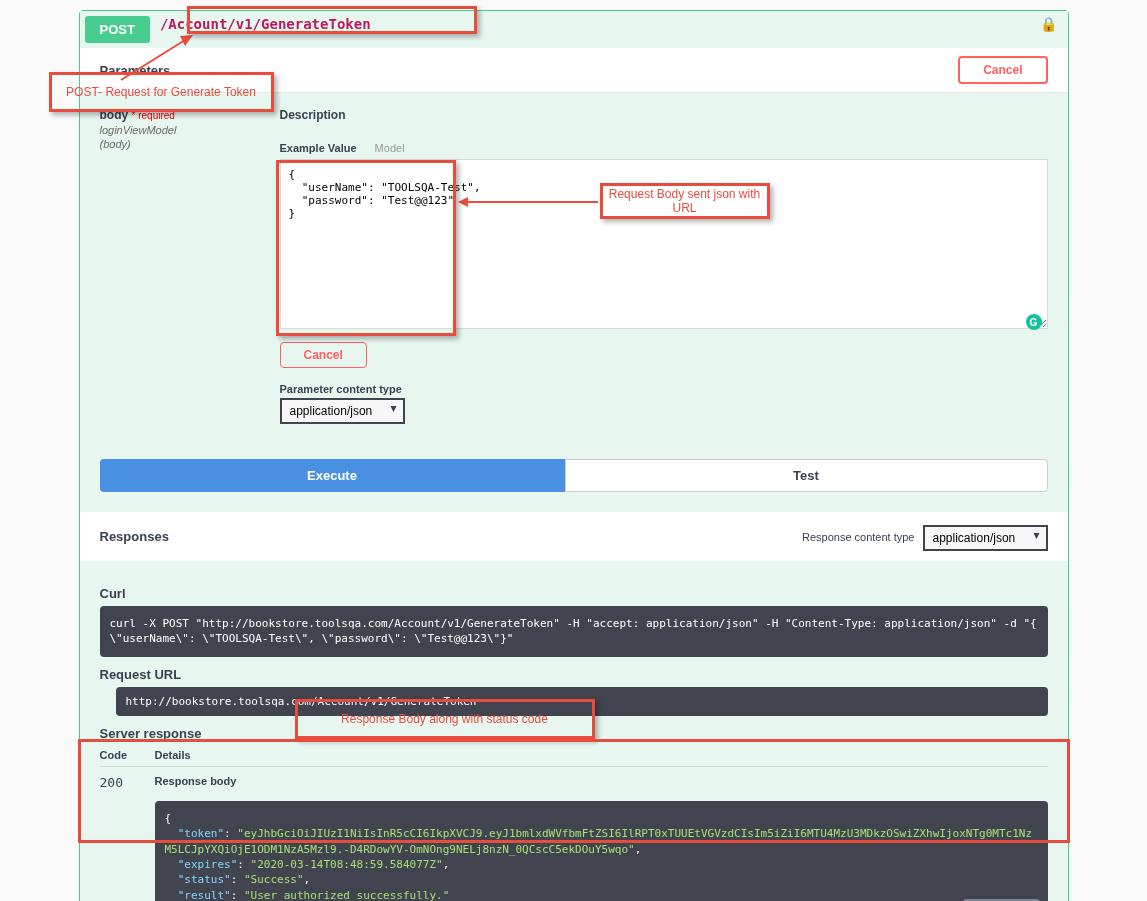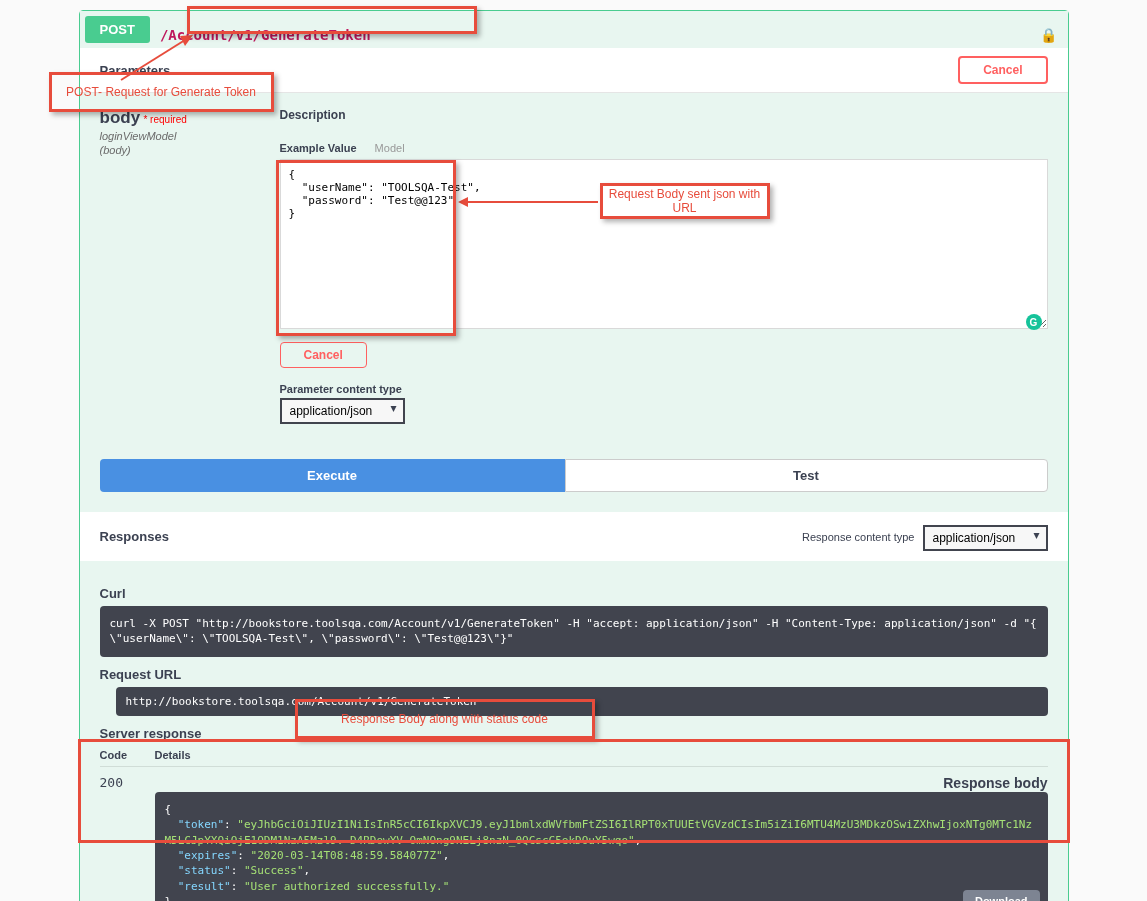--- a/index.html
+++ b/index.html
@@ -1,35 +1,35 @@
 <!DOCTYPE html>
 <html><head>
 <meta charset="utf-8">
 <style>
 * { box-sizing: border-box; margin: 0; padding: 0; }
 body { font-family: -apple-system, BlinkMacSystemFont, "Segoe UI", Arial, sans-serif; background: #fafafa; font-size: 12px; color: #3b4151; }
 .container { max-width: 990px; margin: 0 auto; padding: 10px 0; position: relative; }
 .opblock { background: #e8f6f0; border: 1px solid #49cc90; border-radius: 4px; margin-bottom: 15px; }
-.opblock-summary { display: flex; align-items: flex-end; padding: 5px; background: #e8f6f0; position: relative; }
+.opblock-summary { display: flex; align-items: flex-start; padding: 5px; background: #e8f6f0; position: relative; }
 .method-badge { background: #49cc90; color: #fff; font-weight: 700; padding: 6px 15px; border-radius: 3px; font-size: 13px; }
 .path { font-family: monospace; font-size: 14px; font-weight: 600; margin-left: 10px; color: #be185d; }
 .lock-icon { position: absolute; right: 10px; color: #999; font-size: 14px; }
 .red-box-summary { position: absolute; border: 3px solid #e74c3c; box-shadow: 3px 3px 5px rgba(0,0,0,0.3); top: 6px; left: 108px; width: 290px; height: 28px; pointer-events: none; z-index: 10; }
 .annotation-box { position: absolute; border: 3px solid #e74c3c; box-shadow: 3px 3px 5px rgba(0,0,0,0.3); background: rgba(255,255,255,0); padding: 0; display: flex; align-items: center; justify-content: center; pointer-events: none; z-index: 10; }
 .annotation-text { color: #e74c3c; font-size: 12px; text-align: center; padding: 4px; }
 .ann1 { top: 72px; left: -30px; width: 225px; height: 40px; }
 .ann2 { top: 158px; left: 505px; width: 170px; height: 40px; }
 .arrow-line { position: absolute; pointer-events: none; z-index: 9; }
 .param-header { display: flex; justify-content: space-between; align-items: center; padding: 8px 20px; background: #fff; border-bottom: 1px solid rgba(0,0,0,0.1); }
 .param-title { font-weight: 700; font-size: 13px; }
 .cancel-btn { border: 2px solid #ff6060; color: #ff6060; background: #fff; padding: 5px 23px; border-radius: 4px; font-size: 12px; font-weight: 600; cursor: pointer; }
 .param-body { padding: 15px 20px; background: #e8f6f0; }
 .param-row { display: flex; }
 .param-name-col { width: 180px; flex-shrink: 0; }
-.param-name { font-size: 17px; font-weight: 700; text-align: right; }
+.param-name { font-size: 12px; font-weight: 700; text-align: right; }
 .param-req { color: #ff0000; font-size: 10px; }
 .param-type { font-size: 11px; font-style: italic; color: #6b6b6b; margin-top: 2px; }
 .param-desc-col { flex: 1; }
 .desc-label { font-size: 12px; font-weight: 700; margin-bottom: 20px; }
 .example-tabs { font-size: 11px; margin-bottom: 5px; }
 .example-tabs span { margin-right: 15px; cursor: pointer; }
 .tab-active { font-weight: 700; }
 .tab-inactive { color: #999; }
 .body-textarea { width: 100%; height: 170px; font-family: monospace; font-size: 11px; padding: 8px; border: 1px solid #d9d9d9; resize: vertical; background: #fff; }
 .red-box-body { position: absolute; border: 3px solid #e74c3c; box-shadow: 3px 3px 5px rgba(0,0,0,0.3); pointer-events: none; z-index: 10; }
@@ -47,21 +47,21 @@
 .responses-body { padding: 15px 20px; background: #e8f6f0; }
 .section-label { font-size: 13px; font-weight: 700; margin: 10px 0 5px; }
 .code-block { background: #41444e; color: #fff; font-family: monospace; font-size: 11px; padding: 10px; border-radius: 4px; white-space: pre-wrap; word-break: break-all; line-height: 1.4; }
 .url-block { background: #41444e; color: #fff; font-family: monospace; font-size: 11px; padding: 8px 10px; border-radius: 4px; margin-left: 16px; }
 .table-head { display: flex; font-size: 11px; font-weight: 700; margin-top: 8px; padding-bottom: 5px; border-bottom: 1px solid rgba(0,0,0,0.1); }
 .col-code { width: 55px; }
 .col-details { flex: 1; }
 .resp-row { display: flex; margin-top: 8px; }
 .resp-code { width: 55px; font-size: 13px; font-family: monospace; color: #3b4151; }
 .resp-details { flex: 1; }
-.sub-label { font-size: 14px; font-weight: 700; margin-bottom: 1px; text-align: right; }
+.sub-label { font-size: 11px; font-weight: 700; margin-bottom: 14px; }
 .resp-block-wrap { position: relative; }
 .download-btn { position: absolute; bottom: 8px; right: 8px; background: #7d8492; color: #fff; border: none; padding: 5px 12px; font-size: 11px; font-weight: 700; border-radius: 4px; cursor: pointer; }
 .red-box-resp-ann { position: absolute; border: 3px solid #e74c3c; box-shadow: 3px 3px 5px rgba(0,0,0,0.3); display: flex; align-items: center; justify-content: center; pointer-events: none; z-index: 10; }
 .red-box-resp { position: absolute; border: 3px solid #e74c3c; pointer-events: none; z-index: 10; }
 .grammarly-icon { position: absolute; width: 16px; height: 16px; border-radius: 50%; background: #15c39a; color: #fff; font-size: 10px; font-weight: bold; display: flex; align-items: center; justify-content: center; }
 .json-key { color: #85d7ff; }
 .json-str { color: #a5e075; }
 </style>
 </head>
 <body>

